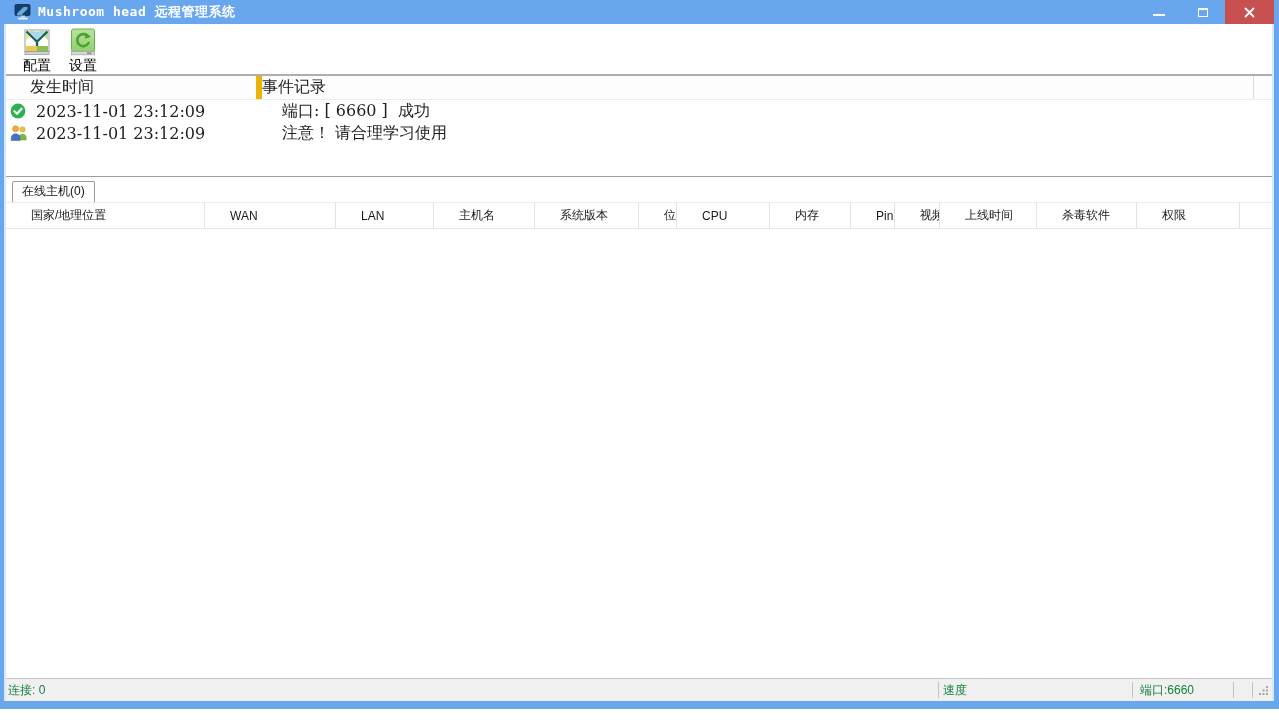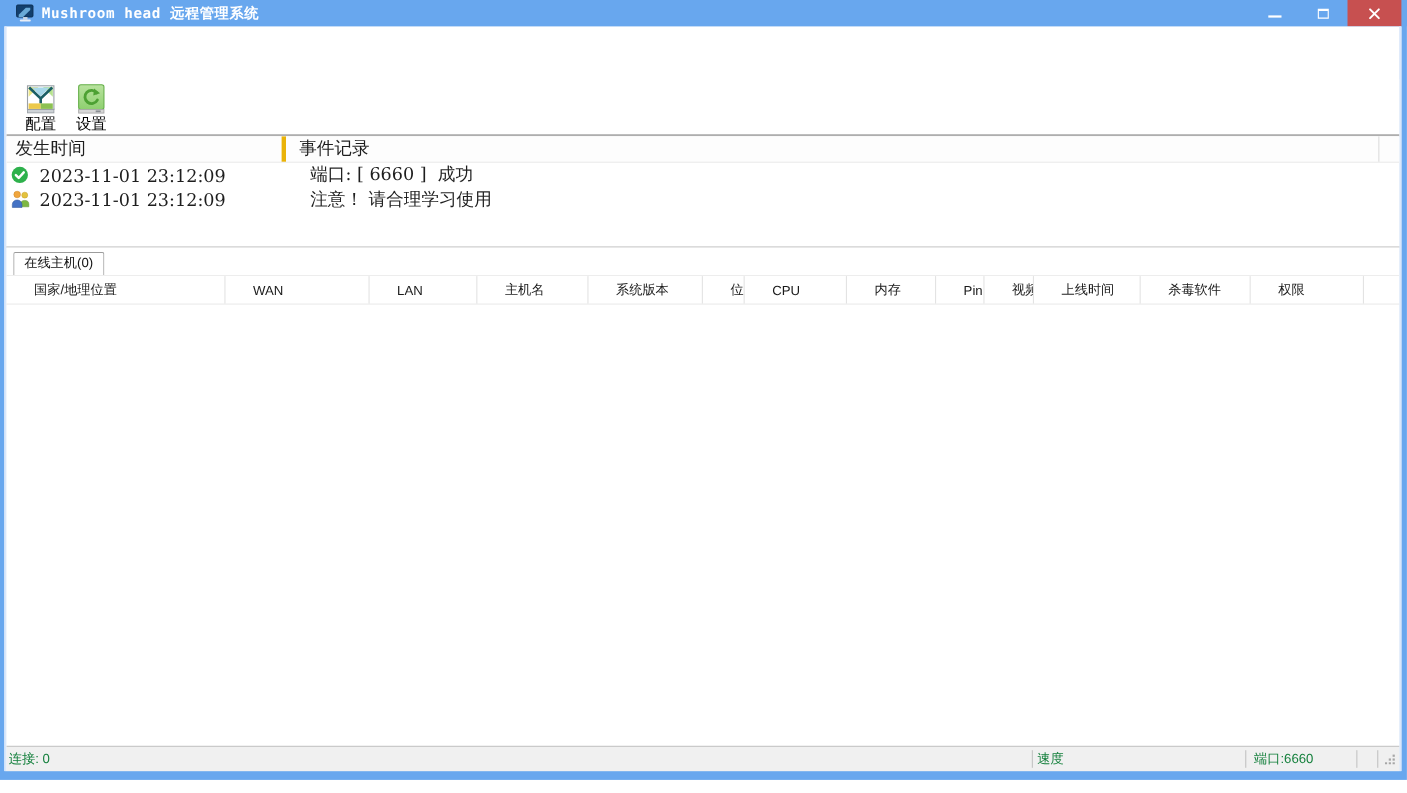--- a/index.html
+++ b/index.html
@@ -23,30 +23,30 @@
   .ctl{height:24px;display:flex;align-items:center;justify-content:center;cursor:default;}
   .ctl.min,.ctl.max{width:44px;}
   .ctl.close{width:49px;margin-right:5px;background:var(--close-red);}
   .min-glyph{width:12px;height:2px;background:#fff;margin-top:6px;}
   .max-glyph{width:10px;height:9px;border:1px solid #fff;border-top-width:2px;}
 
   
   .client{position:absolute;top:24px;left:4px;right:5px;bottom:8px;background:#fff;border-left:2px solid #d9e7fb;border-right:2px solid #d9e7fb;display:flex;flex-direction:column;}
 
   
-  .toolbar{height:52px;border-bottom:2px solid #aeaeae;display:flex;align-items:flex-start;padding:3px 0 0 8px;background:#fff;margin-top:48px;}
+  .toolbar{height:52px;border-bottom:2px solid #aeaeae;display:flex;align-items:flex-start;padding:3px 0 0 8px;background:#fff;}
   .tbtn{width:46px;display:flex;flex-direction:column;align-items:center;padding-top:1px;cursor:default;}
   .tbtn + .tbtn{margin-left:0px;}
   .tbtn .tlabel{font-family:var(--font-serif);font-size:14px;color:#000;line-height:16px;margin-top:1px;white-space:nowrap;}
 
   
   .eventlog{height:100px;background:#fff;position:relative;}
   .ev-header{display:flex;height:24px;align-items:center;border-bottom:1px solid #ececec;background:#fdfdfd;}
-  .ev-col-time{width:250px;padding-left:8px;font-family:var(--font-serif);font-size:16px;color:#1e1e1e;align-self:stretch;display:flex;align-items:center;}
-  .ev-col-event{width:997px;padding-left:12px;border-left:4px solid #eab308;font-family:Liberation Serif, serif;font-size:16px;color:#1e1e1e;align-self:stretch;display:flex;align-items:center;}
+  .ev-col-time{width:250px;padding-left:24px;font-family:var(--font-serif);font-size:16px;color:#1e1e1e;align-self:stretch;display:flex;align-items:center;}
+  .ev-col-event{width:997px;padding-left:0;border-left:6px solid #eab308;font-family:Liberation Serif, serif;font-size:16px;color:#1e1e1e;align-self:stretch;display:flex;align-items:center;}
   .ev-col-stub{flex:1;border-left:1px solid #dcdcdc;align-self:stretch;}
   .ev-row{display:flex;height:22px;align-items:center;font-family:var(--font-serif);font-size:16px;color:#1e1e1e;}
   .ev-icon{width:30px;padding-left:4px;display:flex;align-items:center;}
   .ev-time{width:220px;white-space:pre;}
   .ev-text{padding-left:6px;white-space:pre;margin-left:20px;}
   .section-divider{height:1px;background:#9e9e9e;}
   .tab-gap{height:4px;background:#fff;}
 
   
   .tabbar{height:22px;background:#fff;display:flex;border-bottom:1px solid #ededed;}

